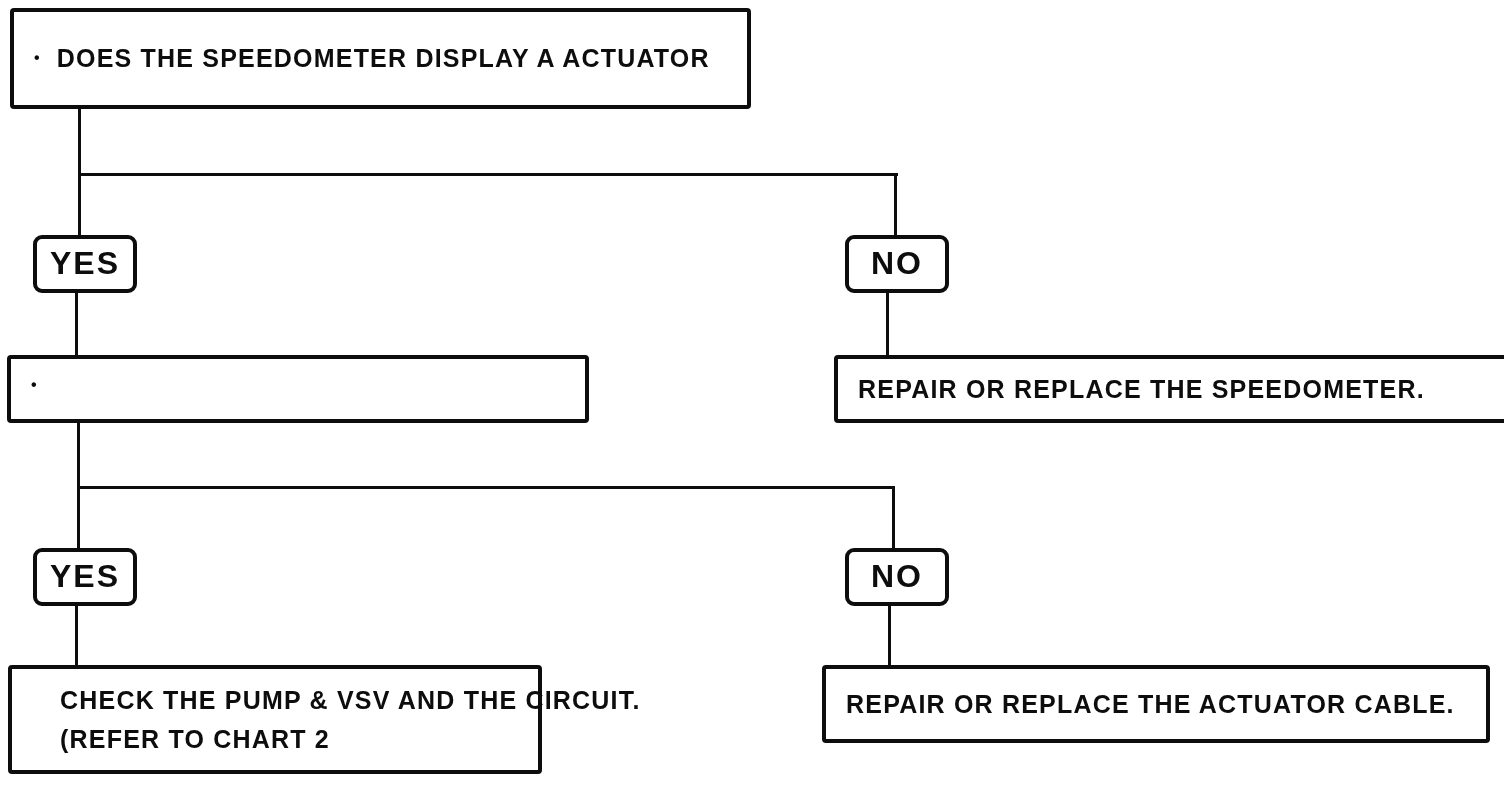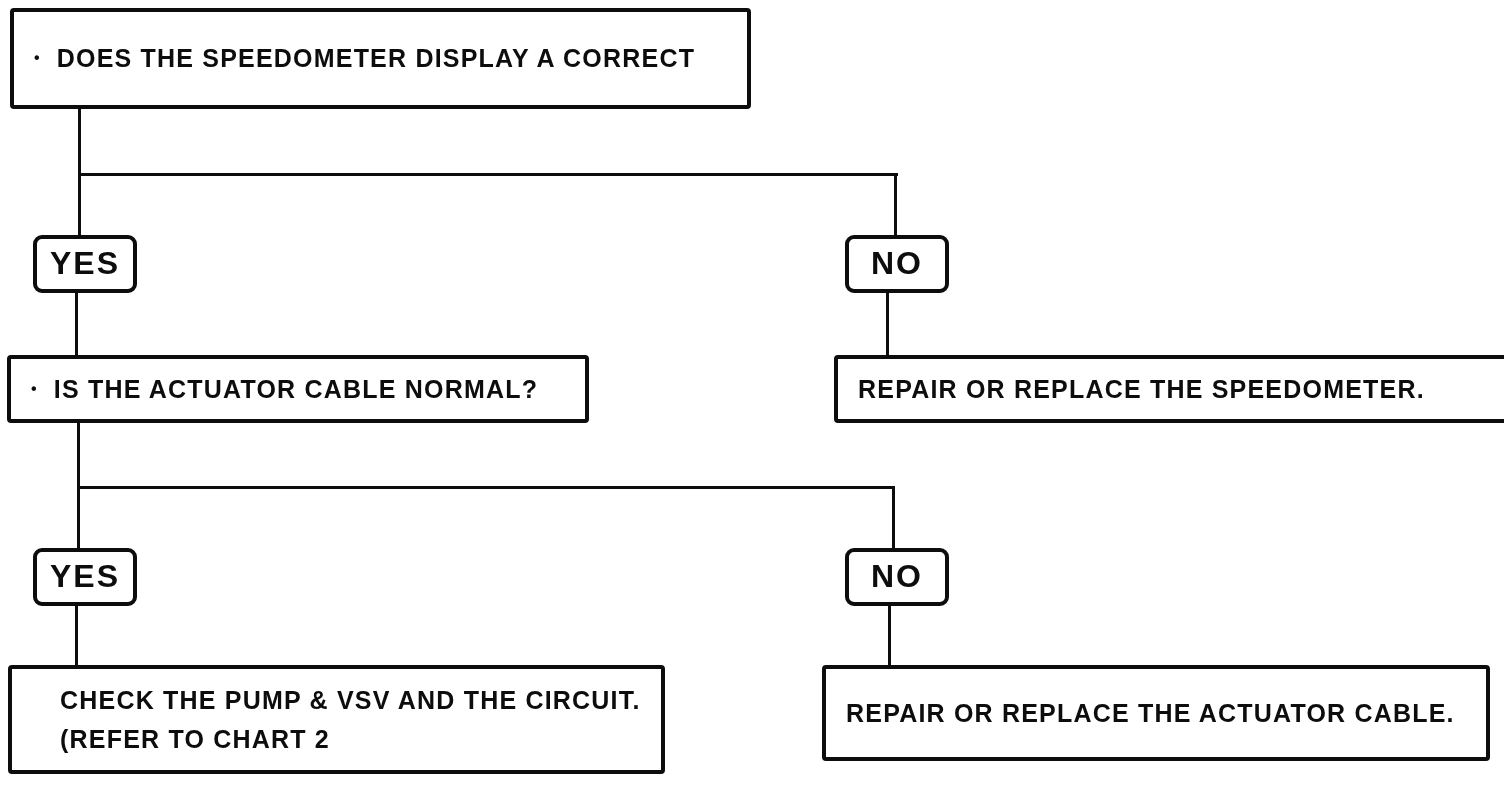--- a/index.html
+++ b/index.html
@@ -66,57 +66,56 @@
   <div class="line" style="left:77px; top:421px; width:3px; height:129px;"></div>
   <div class="line" style="left:77px; top:486px; width:818px; height:3px;"></div>
   <div class="line" style="left:892px; top:486px; width:3px; height:64px;"></div>
 
   <div class="line" style="left:75px; top:604px; width:3px; height:63px;"></div>
   <div class="line" style="left:888px; top:604px; width:3px; height:63px;"></div>
 
   <div class="node big" style="left:10px; top:8px; width:741px; height:101px;">
     <div class="textline">
       <span class="bullet">•</span>
-      <span>DOES THE SPEEDOMETER DISPLAY A CORRECT</span>
+      <span>DOES THE SPEEDOMETER DISPLAY A ACTUATOR</span>
     </div>
   </div>
 
   <div class="node small" style="left:33px; top:235px; width:104px; height:58px;">
     <span>YES</span>
   </div>
   <div class="node small" style="left:845px; top:235px; width:104px; height:58px;">
     <span>NO</span>
   </div>
 
   <div class="node big" style="left:7px; top:355px; width:582px; height:68px;">
     <div class="textline">
       <span class="bullet">•</span>
-      <span>IS THE ACTUATOR CABLE NORMAL?</span>
     </div>
   </div>
   <div class="node big" style="left:834px; top:355px; width:696px; height:68px;">
     <div class="textline">
       <span>REPAIR OR REPLACE THE SPEEDOMETER.</span>
     </div>
   </div>
 
   <div class="node small" style="left:33px; top:548px; width:104px; height:58px;">
     <span>YES</span>
   </div>
   <div class="node small" style="left:845px; top:548px; width:104px; height:58px;">
     <span>NO</span>
   </div>
 
-  <div class="node big" style="left:8px; top:665px; width:657px; height:109px;padding-left:48px;">
+  <div class="node big" style="left:8px; top:665px; width:534px; height:109px;padding-left:48px;">
     <div class="textline">
       <span>CHECK THE PUMP &amp; VSV AND THE CIRCUIT.</span>
     </div>
     <div class="textline">
       <span>(REFER TO CHART 2</span>
     </div>
   </div>
-  <div class="node big" style="left:822px; top:665px; width:668px; height:96px;">
+  <div class="node big" style="left:822px; top:665px; width:668px; height:78px;">
     <div class="textline">
       <span>REPAIR OR REPLACE THE ACTUATOR CABLE.</span>
     </div>
   </div>
 
 </div>
 
 </body></html>

